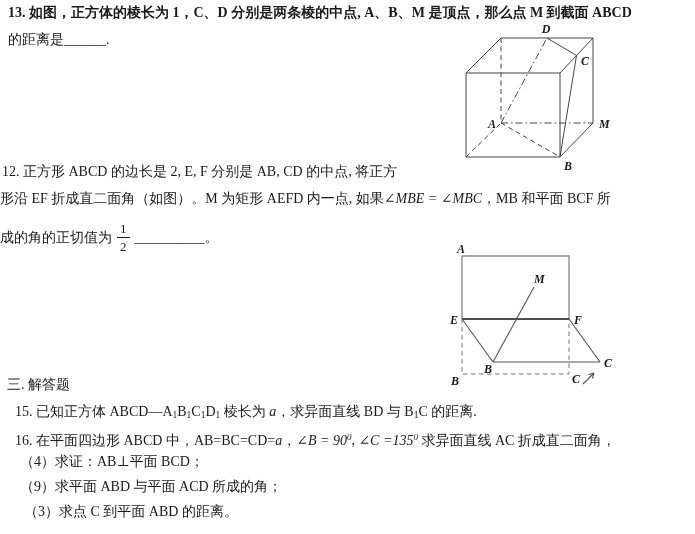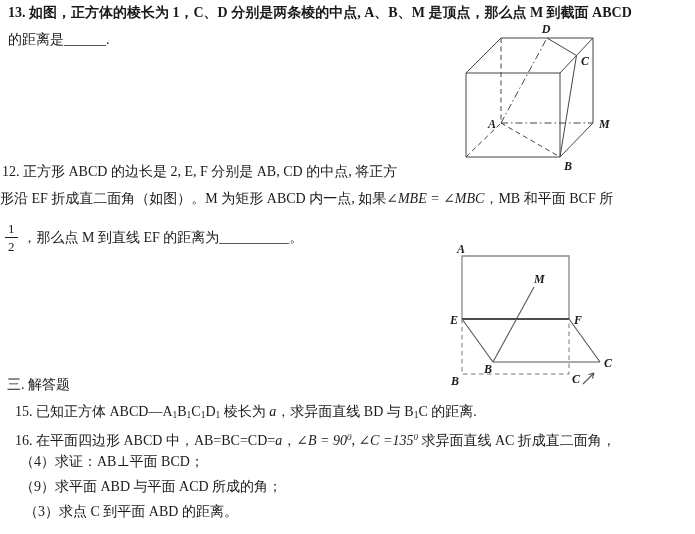--- a/index.html
+++ b/index.html
@@ -82,27 +82,27 @@
     </g>
     <text x="96" y="13" text-anchor="middle">D</text>
     <text x="131" y="45">C</text>
     <text x="46" y="108" text-anchor="end">A</text>
     <text x="149" y="108">M</text>
     <text x="114" y="150">B</text>
   </svg>
 </div>
 
 <div class="line" style="left:2px; top:163px;">12. 正方形 ABCD 的边长是 2, E, F 分别是 AB, CD 的中点, 将正方</div>
-<div class="line" style="left:0px; top:190px;"><span>形沿 EF 折成直二面角（如图）。M 为矩形 ABCD 内一点, 如果</span><span class="mathit">∠MBE = ∠MBC</span><span>，MB 和平面 BCF 所</span></div>
+<div class="line" style="left:0px; top:190px;"><span>形沿 EF 折成直二面角（如图）。M 为矩形 AEFD 内一点, 如果</span><span class="mathit">∠MBE = ∠MBC</span><span>，MB 和平面 BCF 所</span></div>
 <div class="line fracline" style="left:0px; top:219px;">
+  <span>成的角的正切值为</span>
   <span class="frac">
     <span class="num">1</span>
     <span class="den">2</span>
   </span>
-  <span>，那么点 M 到直线 EF 的距离为</span>
   <span>__________</span>
   <span>。</span>
 </div>
 
 <div class="figure" style="left:448px; top:240px;">
   <svg width="172" height="150" viewBox="0 0 172 150">
 
     <path stroke="#888888" stroke-width="1.3" fill="none" d="M14,79 L14,16 L121,16 L121,79"></path>
 
     <path stroke="#111111" stroke-width="1.6" fill="none" d="M14,79 L121,79"></path>

